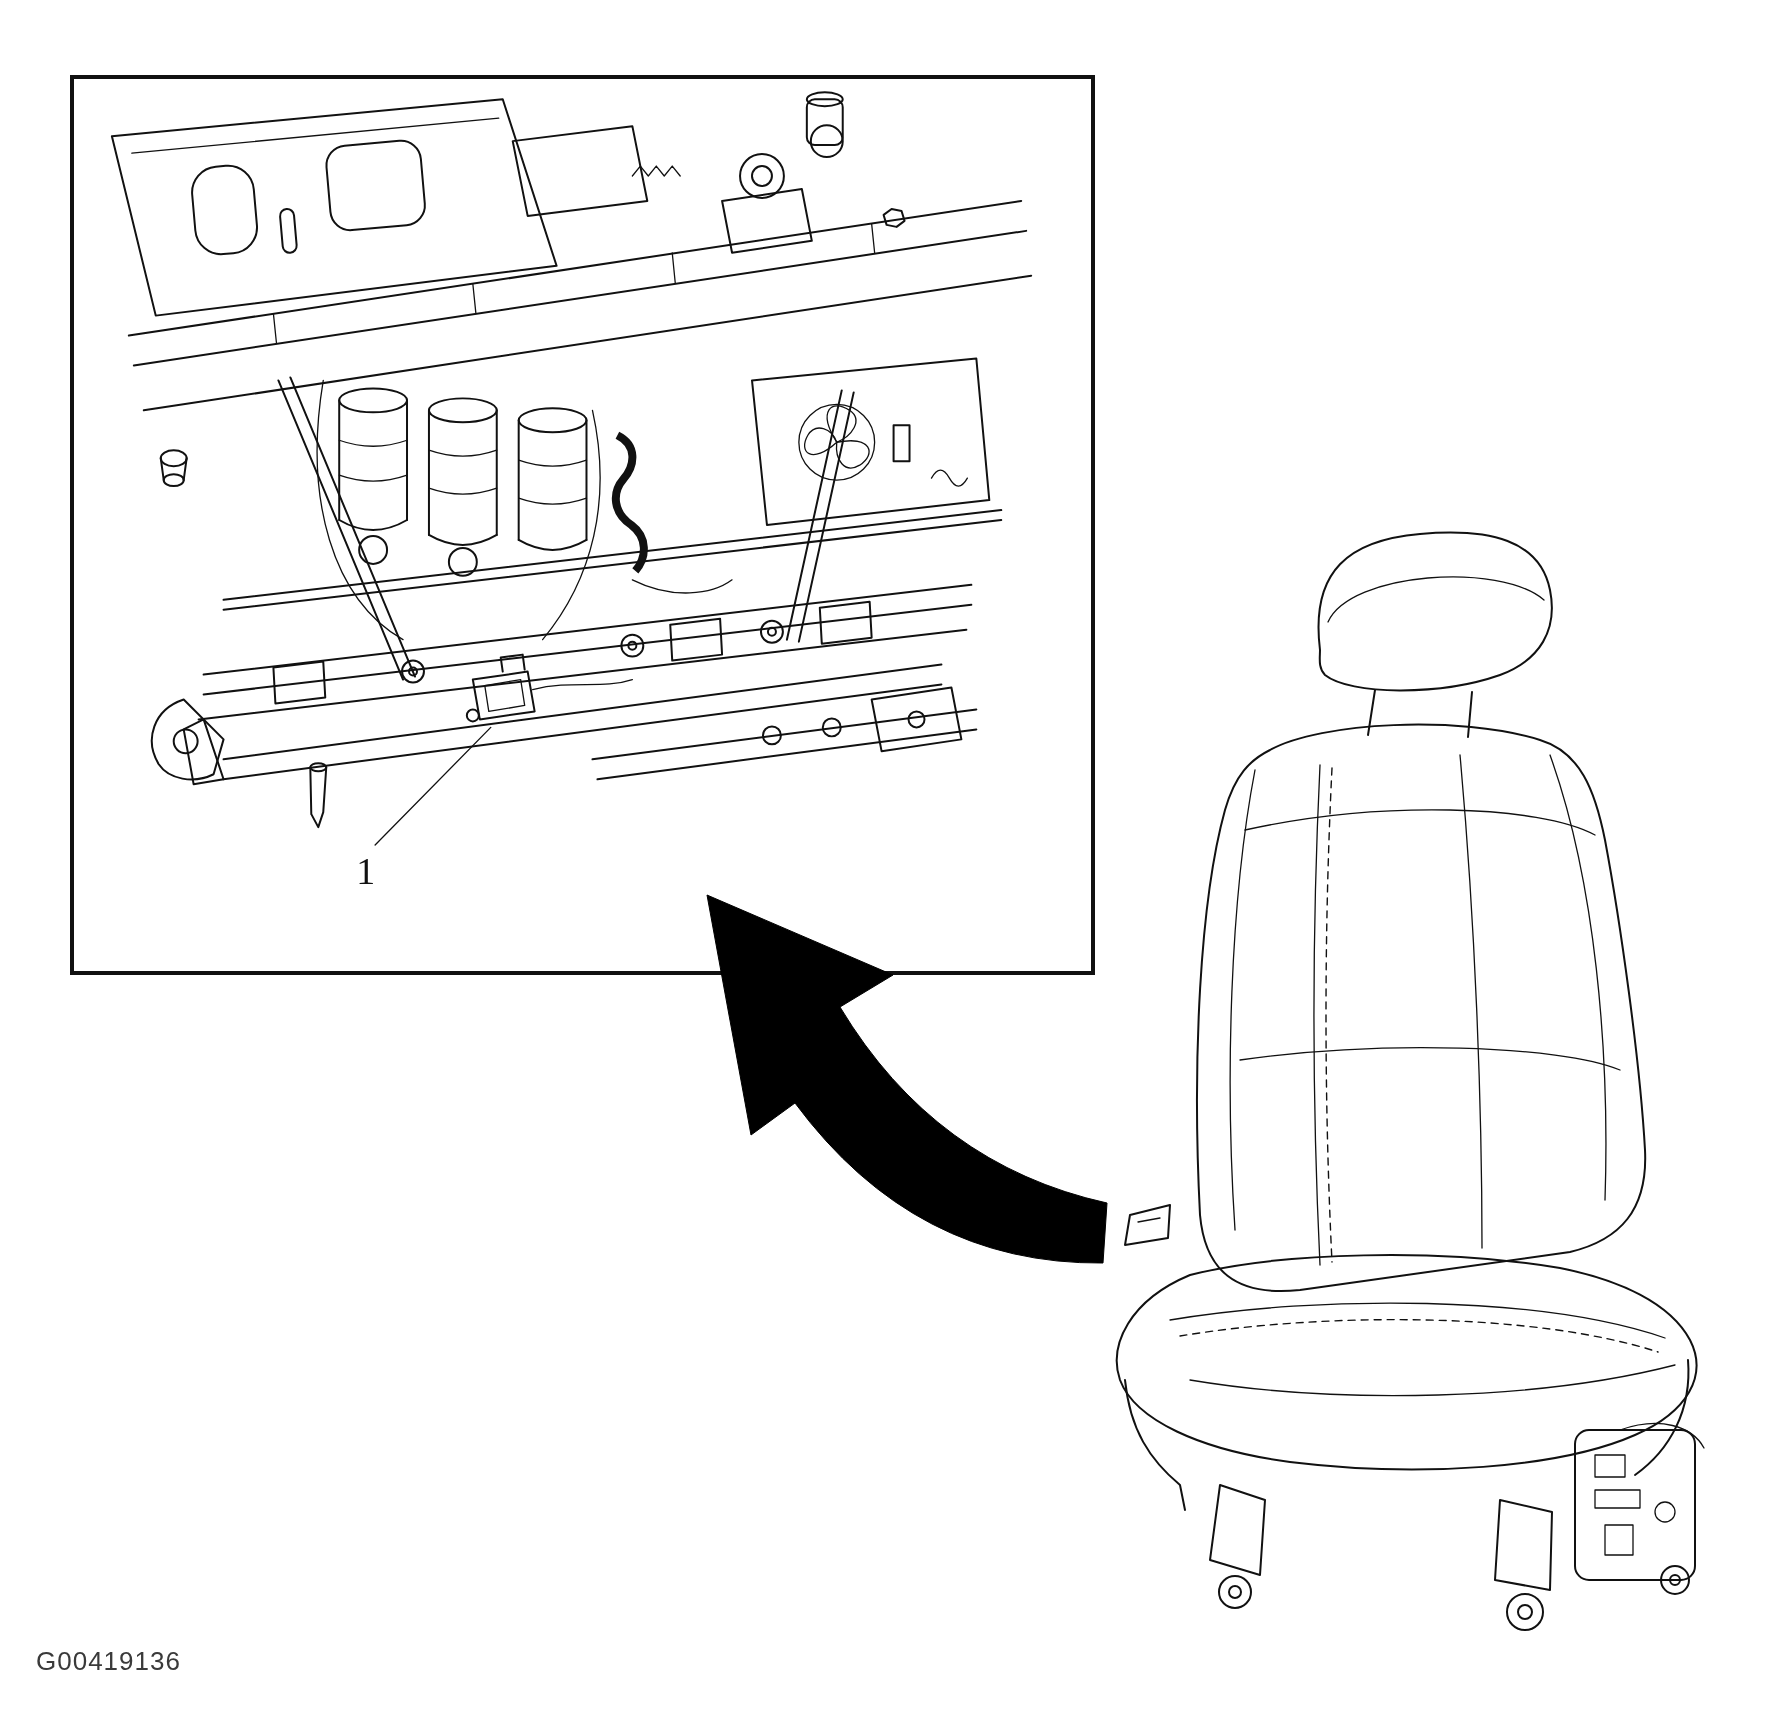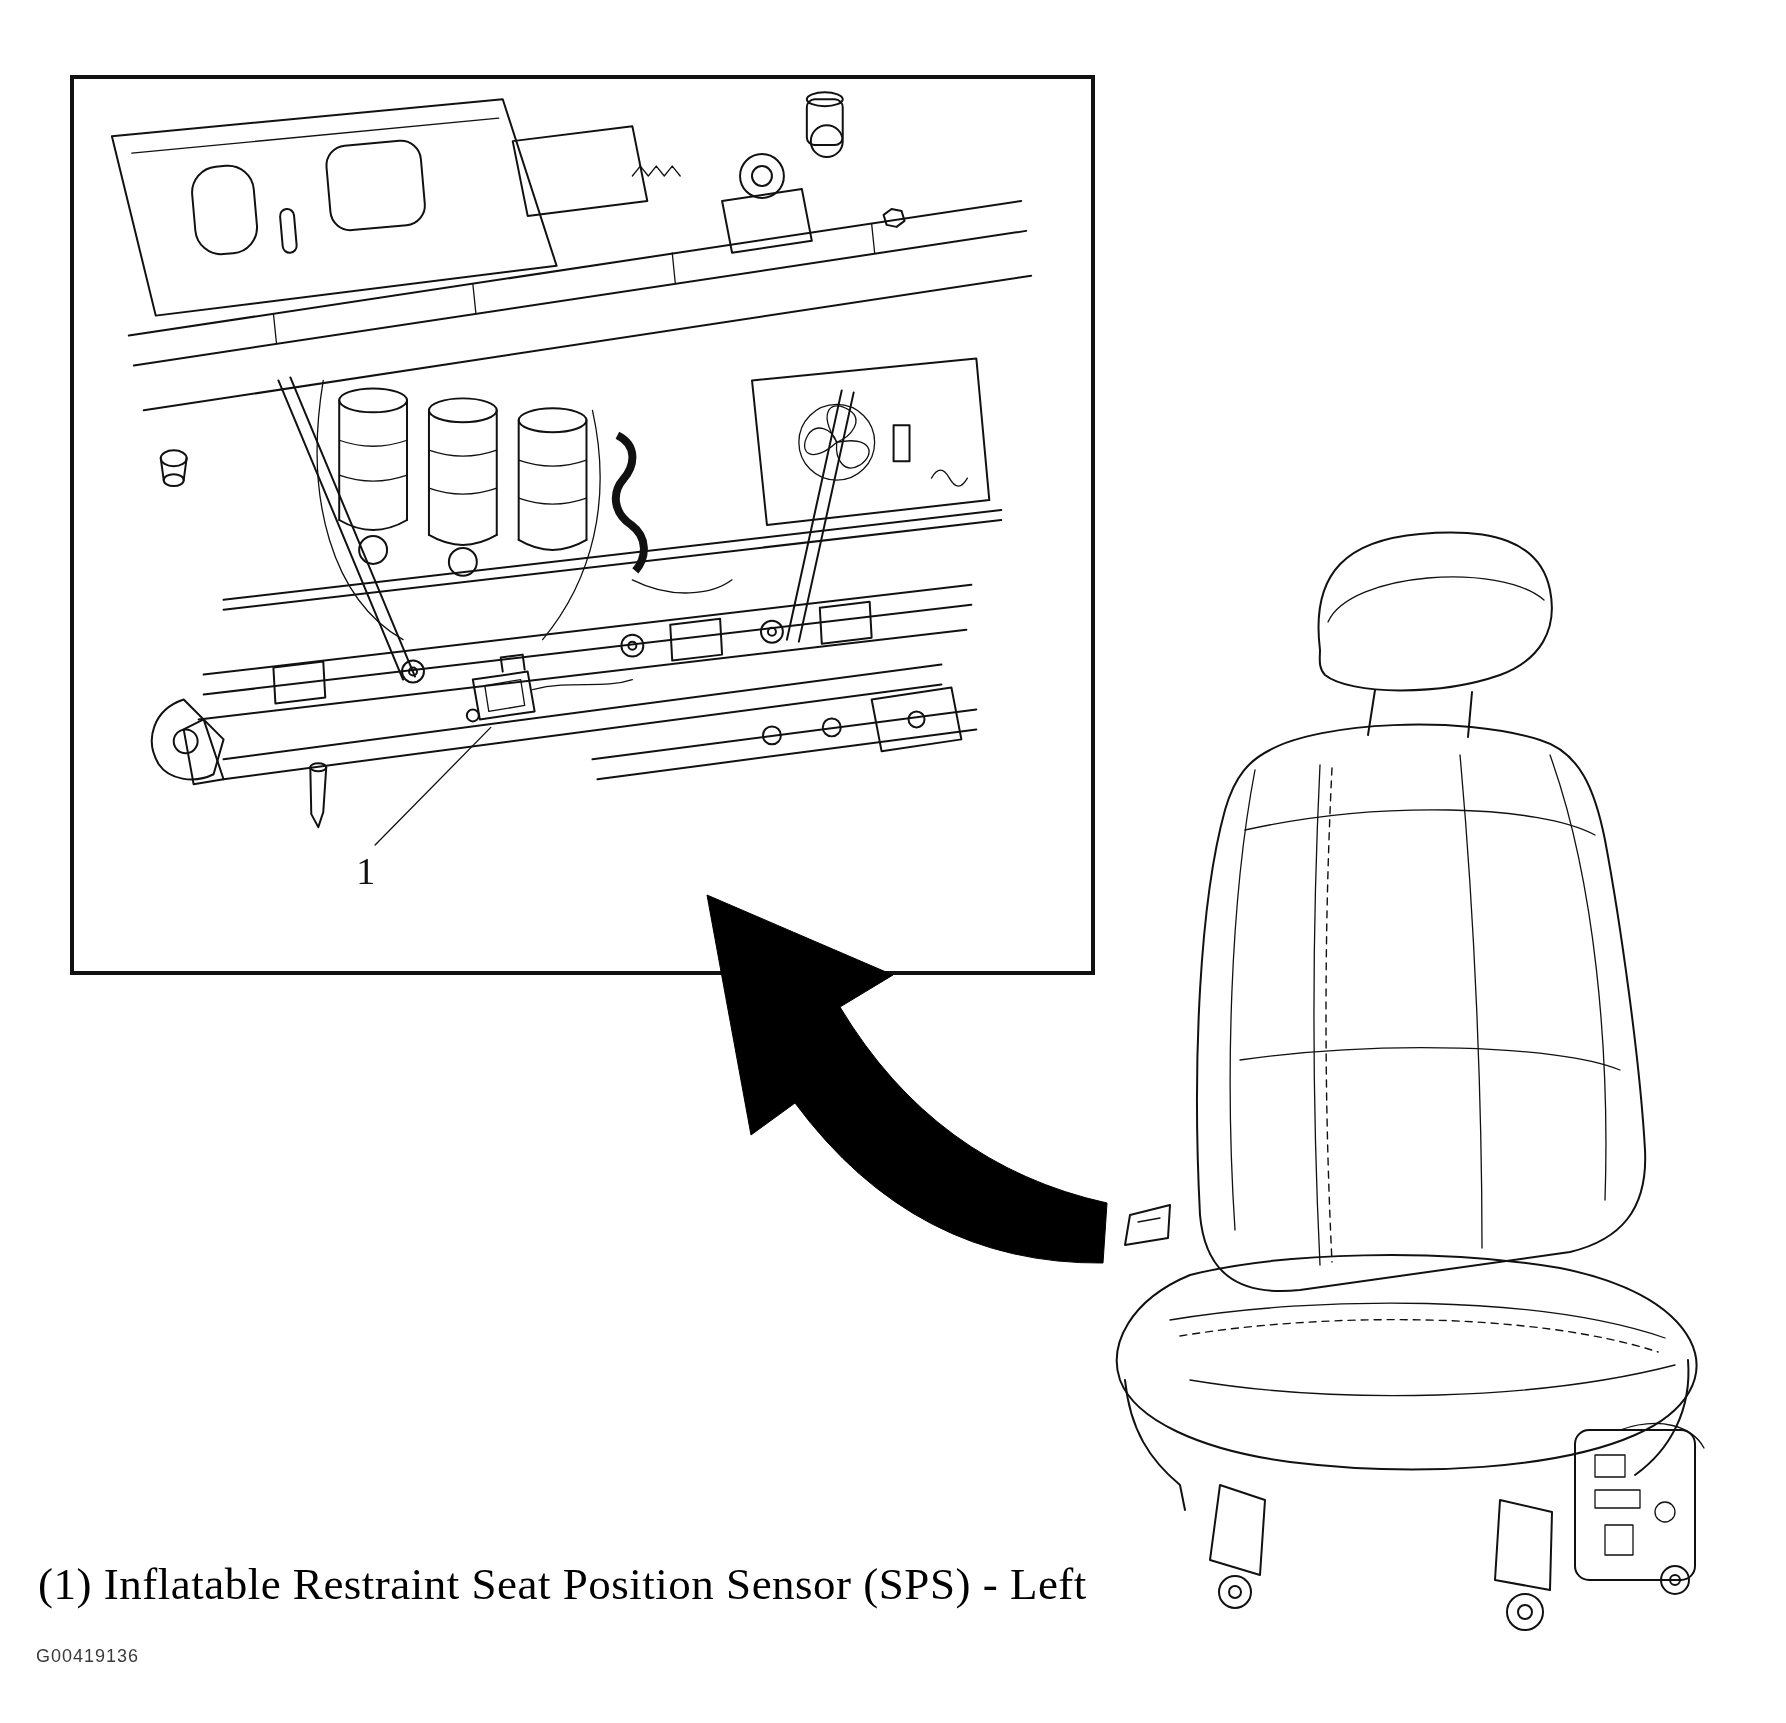--- a/index.html
+++ b/index.html
@@ -74,21 +74,21 @@
     top: 1558px;
     font-size: 45px;
     color: #000;
     white-space: nowrap;
     letter-spacing: 0.5px;
   }
   .figure-id {
     position: absolute;
     left: 36px;
     top: 1646px;
-    font-size: 18px;
+    font-size: 26px;
     font-family: "Liberation Sans", sans-serif;
     color: #3a3a3a;
     letter-spacing: 1px;
   }
 </style>
 </head>
 <body>
 
 <div id="canvas">
 
@@ -267,17 +267,16 @@
       </g>
     </svg>
   </div>
 
   <div class="arrow-wrap">
     <svg class="solid-arrow" viewBox="0 0 470 450" aria-hidden="true">
       <path d="M 448 428 Q 260 430 140 268 L 96 300 L 52 60 L 238 140 L 185 172 Q 280 330 452 368 Z"></path>
     </svg>
   </div>
 
-  <div class="caption">(1) Inflatable Restraint Seat Position Sensor (SPS) - Left</div>
 
   <div class="figure-id">G00419136</div>
 
 </div>
 
 </body></html>

